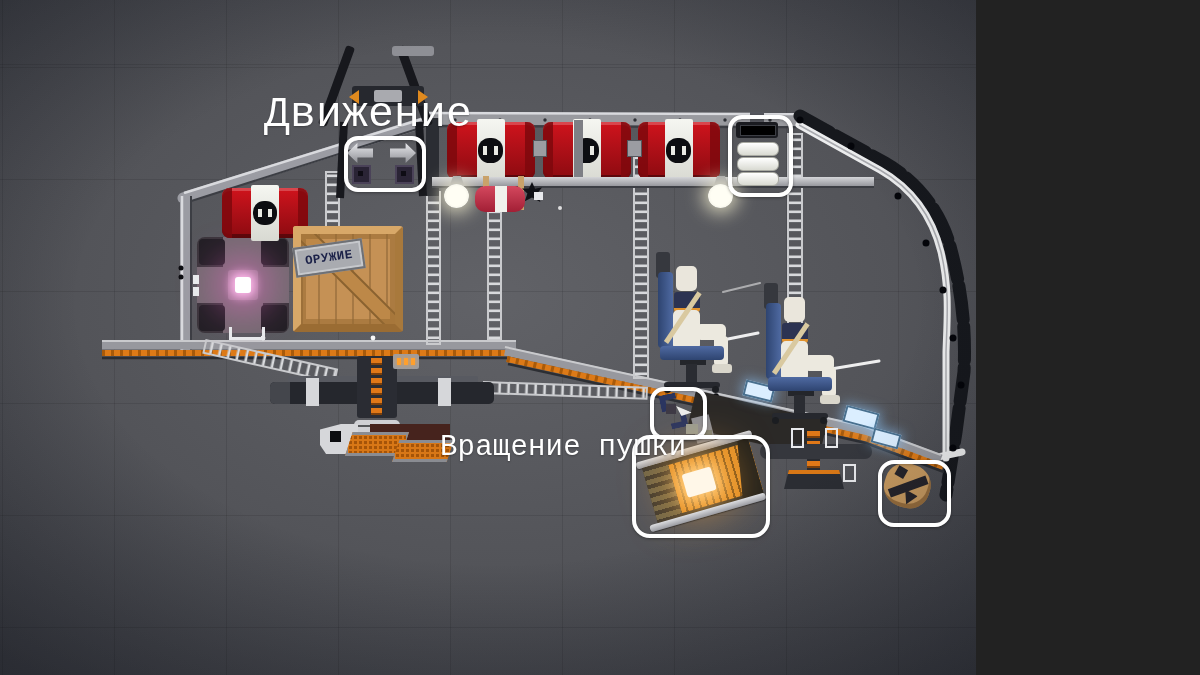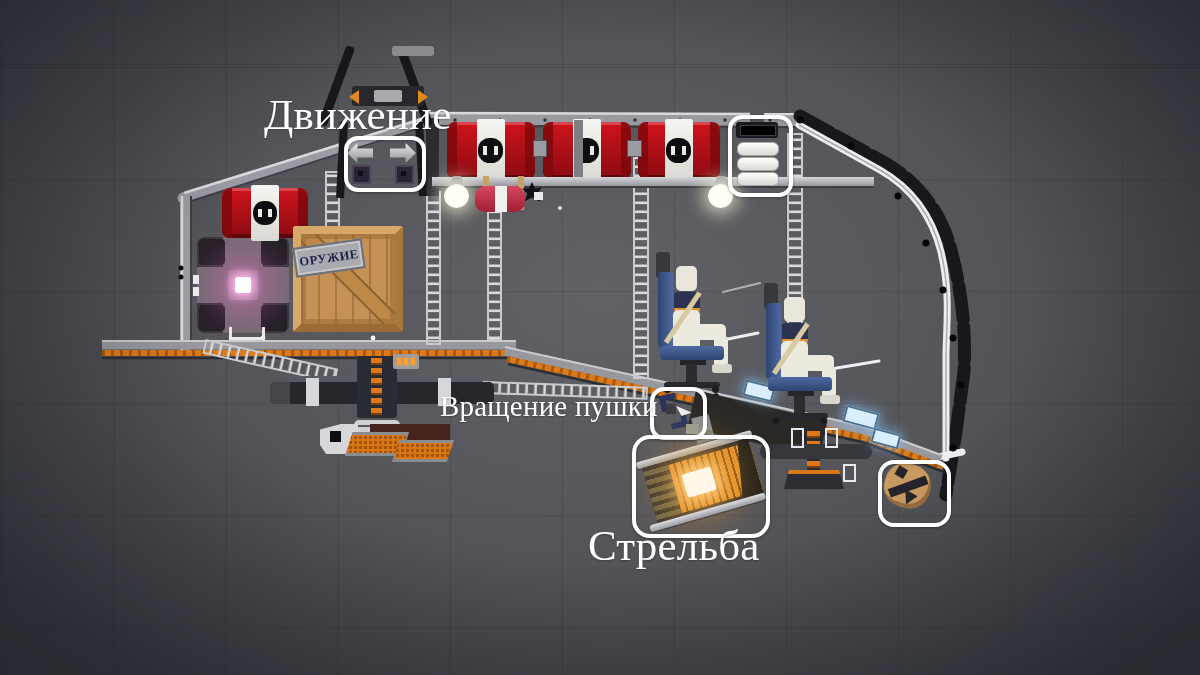--- a/index.html
+++ b/index.html
@@ -1,37 +1,37 @@
 <!DOCTYPE html>
 <html><head>
 <meta charset="utf-8">
 <style>
   html,body{margin:0;padding:0;background:#222;}
   #stage{
-    position:relative;width:1200px;height:675px;overflow:hidden;
+    position:relative;width:976px;height:675px;overflow:hidden;
     background:radial-gradient(ellipse 980px 640px at 50% 44%, #616267 0%, #535459 42%, #3d3f46 75%, #313339 100%);
-    font-family:Liberation Serif, serif;
+    font-family:Liberation Mono, monospace;
   }
   .a{position:absolute;}
   #grid{
     position:absolute;inset:0;
     background-image:
       repeating-linear-gradient(0deg, rgba(0,0,0,.10) 0 1px, transparent 1px 112px),
       repeating-linear-gradient(90deg, rgba(0,0,0,.10) 0 1px, transparent 1px 112px);
     background-position:2px 65px;
   }
   #vignette{position:absolute;inset:0;pointer-events:none;
     background:radial-gradient(ellipse 760px 470px at 51% 45%, rgba(0,0,0,0) 55%, rgba(8,10,16,.34) 100%);}
   svg.hull{position:absolute;inset:0;}
   .callout{position:absolute;border:4px solid #fff;background:transparent;
     box-shadow:0 1px 3px rgba(0,0,0,.35), inset 0 1px 3px rgba(0,0,0,.25);}
   .lbl{position:absolute;color:#fff;white-space:nowrap;
     text-shadow:0 1px 2px rgba(0,0,0,.28);letter-spacing:.2px;}
   .lbl.big{font-size:43px;}
-  .lbl.small{font-size:29px;}
+  .lbl.small{font-size:29px;margin-top:41px;}
   
   .barrel{position:absolute;background:linear-gradient(180deg,#d0131c 0%,#b01018 45%,#8c0a10 100%);
     border-radius:8px;box-shadow:inset 0 3px 0 rgba(255,255,255,.22), inset 0 -4px 0 rgba(0,0,0,.35);}
   .barrel .cap{position:absolute;top:0;width:10px;height:100%;background:#7e080d;opacity:.85;}
   .barrel .band{position:absolute;top:-3px;height:calc(100% + 6px);
     background:linear-gradient(180deg,#f5f6f1,#d8d9d2);border-radius:2px;}
   .skull{position:absolute;background:#0c0d11;border-radius:46%;}
   .skull i{position:absolute;background:#e9eae4;}
   
   .chair-group{position:absolute;width:84px;height:142px;}
@@ -355,14 +355,13 @@
   <div id="vignette"></div>
 
   <div class="callout" style="left:344px;top:136px;width:74px;height:48px;border-radius:14px;"></div>
   <div class="callout" style="left:728px;top:115px;width:57px;height:74px;border-radius:14px;"></div>
   <div class="callout" style="left:650px;top:387px;width:49px;height:45px;border-radius:14px;"></div>
   <div class="callout" style="left:632px;top:435px;width:130px;height:95px;border-radius:18px;"></div>
   <div class="callout" style="left:878px;top:460px;width:65px;height:59px;border-radius:16px;"></div>
 
   <div class="lbl big" style="left:264px;top:90px;">Движение</div>
   <div class="lbl small" style="left:440px;top:390px;">Вращение пушки</div>
-  <div class="lbl big" style="left:588px;top:521px;">Стрельба</div>
 </div>
 
 </body></html>

